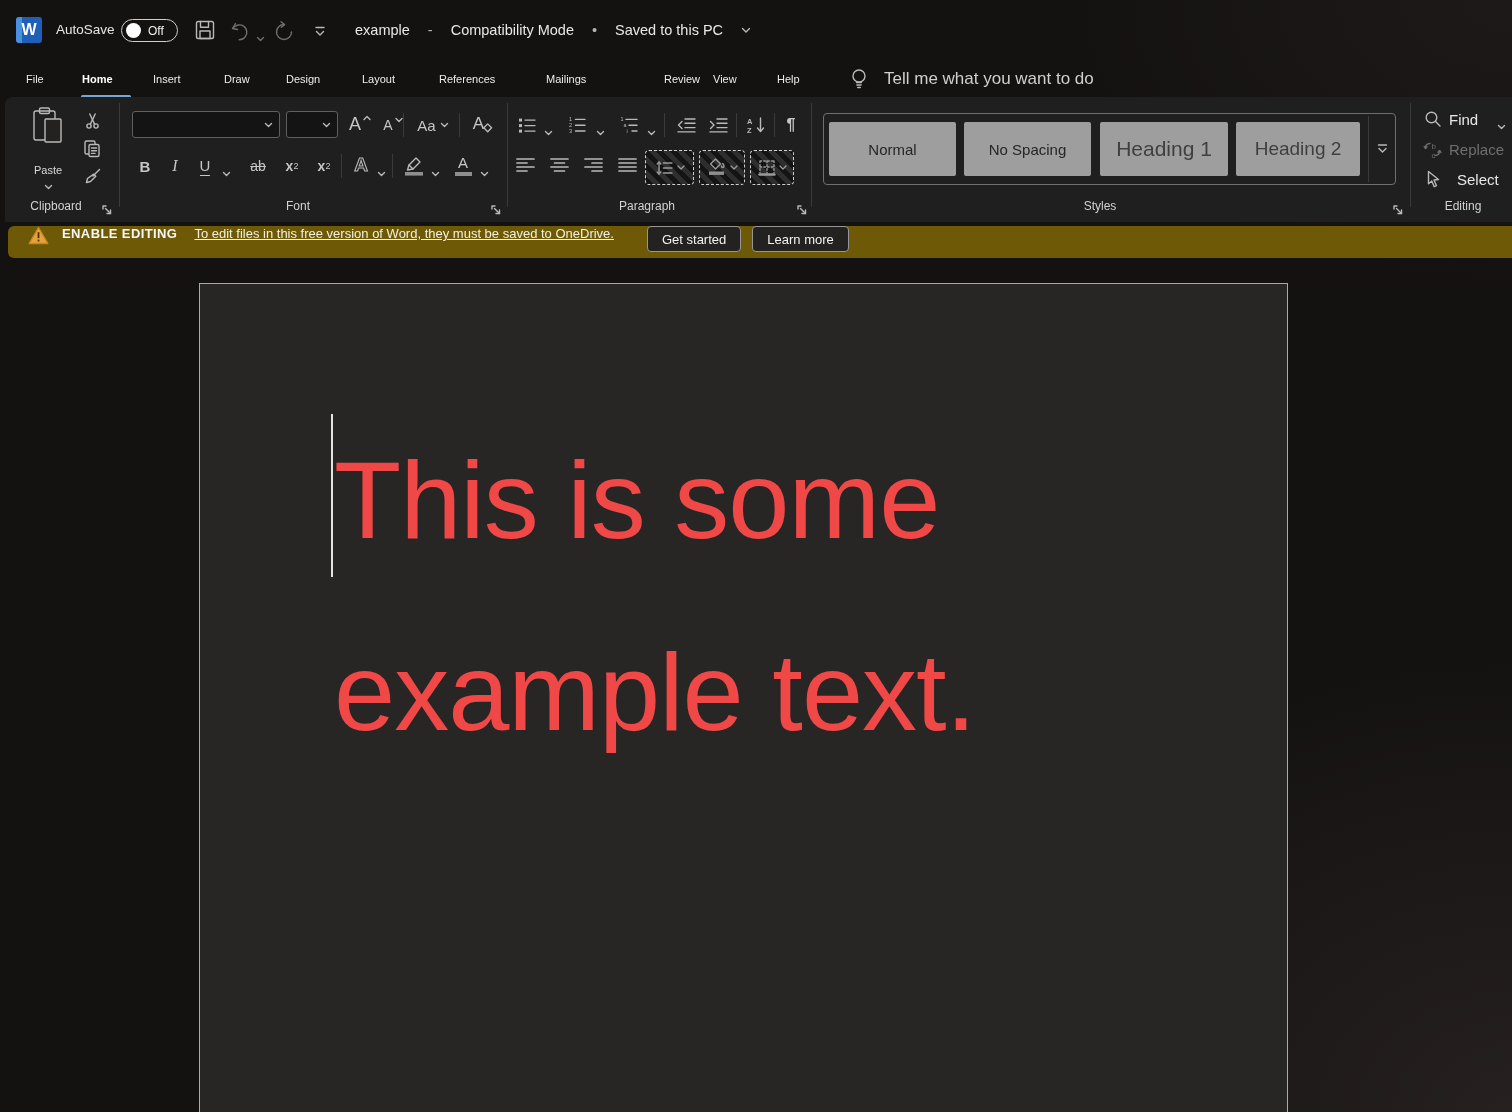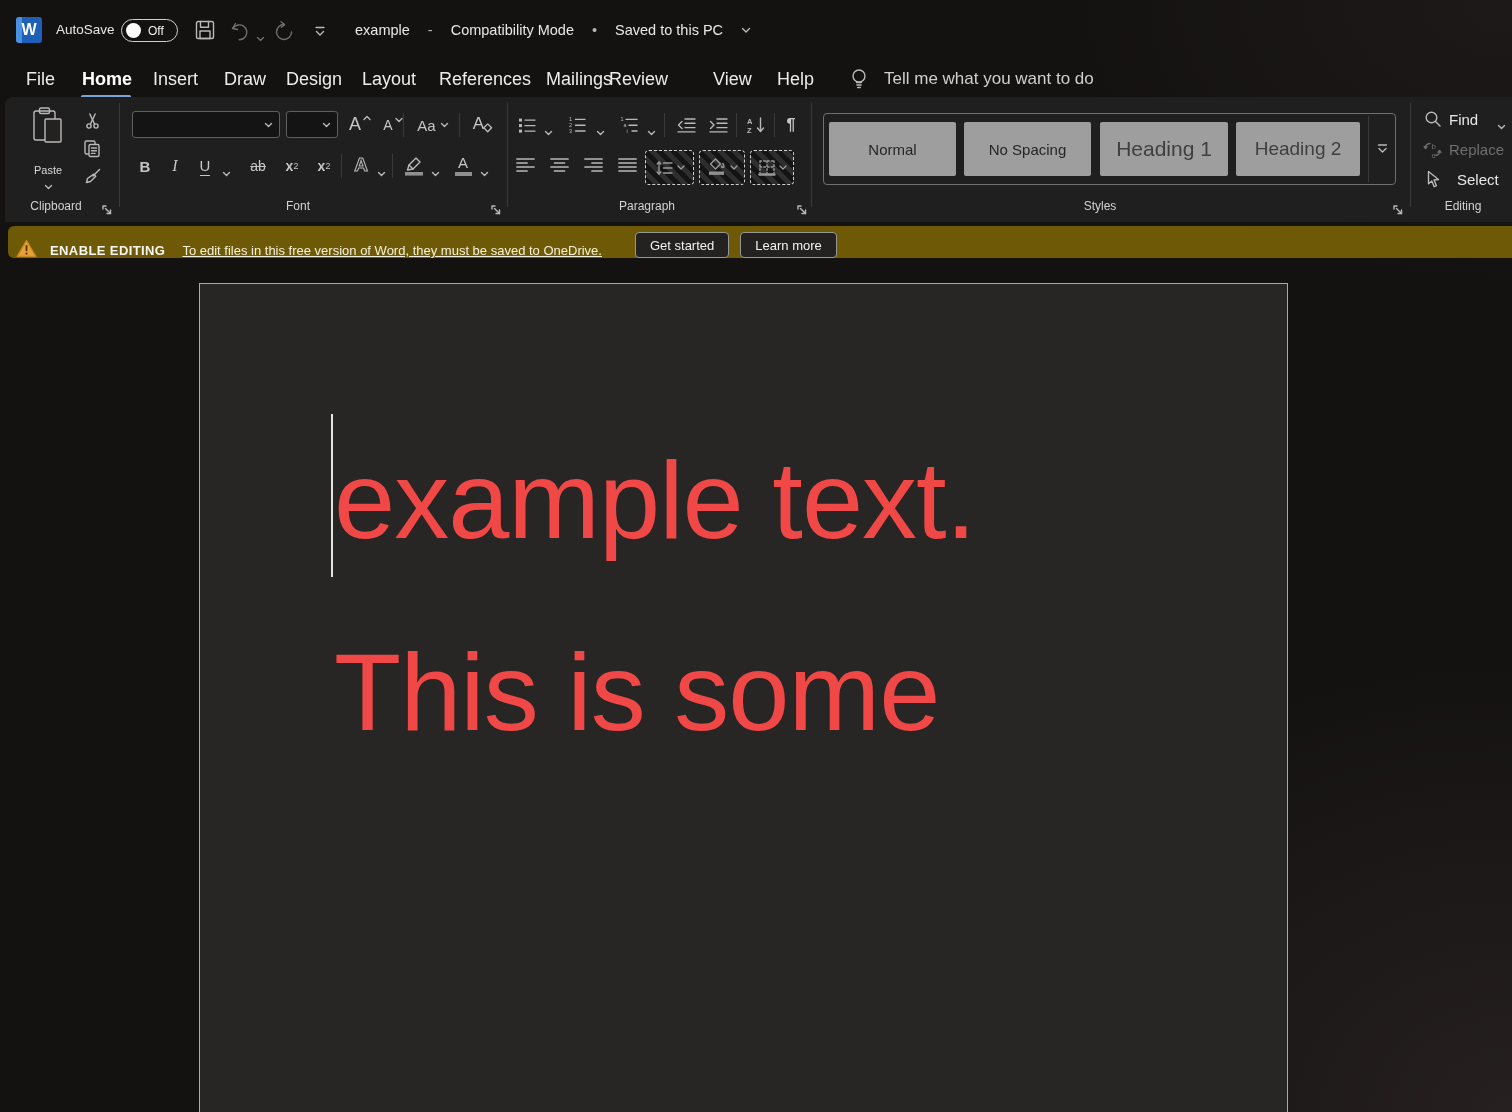--- a/index.html
+++ b/index.html
@@ -24,38 +24,38 @@
     background:linear-gradient(90deg,#4a90e0 0 6px,#1e5fb8 6px);
     color:#fff;font-weight:bold;font-size:16px;display:flex;align-items:center;justify-content:center}
   #autosave-label{left:56px;top:0;height:60px;line-height:60px;font-size:13.5px;color:#e6e6e6}
   #autosave-toggle{left:121px;top:19px;width:57px;height:23px;border:1px solid #cfcfcf;border-radius:12px;
     display:flex;align-items:center;background:#141211}
   #autosave-knob{width:15px;height:15px;border-radius:50%;background:#fff;margin-left:4px}
   #autosave-state{margin-left:7px;font-size:12px;color:#f0f0f0}
   .titletext{font-size:14.5px;color:#e8e8e8}
   .titledim{font-size:14.5px;color:#b3b3b3}
   
-  .tab{top:63px;height:32px;line-height:32px;font-size:18px;color:#ececec}
+  .tab{top:63px;height:32px;line-height:32px;font-size:11px;color:#ececec}
   .tab.active{font-weight:600;color:#fff}
   #home-underline{left:81px;top:95px;width:50px;height:3px;border-radius:2px;background:#77a5d6}
   #tellme-text{left:884px;top:62px;height:34px;line-height:34px;font-size:17px;color:#cfcfcf}
   
   #ribbon-bg{left:5px;top:97px;width:1507px;height:125px;background:#201f1f;border-radius:8px 0 0 0}
   .vsep{width:1px;background:#3b3a3a}
   .glabel{top:199px;height:16px;font-size:12px;color:#d2d2d2;text-align:center}
   .glyphbtn{color:#c6c6c6;font-size:15px}
   .combo{background:#151414;border:1px solid #5f5f5f;border-radius:3px;display:flex;align-items:center;justify-content:flex-end;padding-right:6px}
   .hatched{border:1px dashed #d0d0d0;border-radius:4px;
     background:repeating-linear-gradient(45deg,#141414 0 5px,#2e2e2e 5px 10px);
     display:flex;align-items:center;justify-content:center;gap:3px}
   .stylebtn{background:#9e9e9e;border-radius:2px;color:#262626;display:flex;align-items:center;justify-content:center;font-size:15px}
   .ed-label{font-size:15px;color:#e8e8e8}
   
   #banner{left:8px;top:226px;width:1504px;height:32px;background:#6e5a06;border-radius:6px 0 0 6px;
-    display:flex;align-items:flex-end;padding-left:8px}
+    display:flex;align-items:flex-start;padding-left:20px}
   #banner-title{font-size:13px;font-weight:bold;color:#f7f7f7;letter-spacing:.4px;margin-left:13px}
   #banner-link{font-size:13px;color:#f4f0dc;text-decoration:underline;margin-left:17px}
   .bannerbtn{height:26px;background:#232221;border:1px solid #979797;border-radius:4px;color:#f2f2f2;font-size:13px;padding:0 14px}
   
   #page{left:199px;top:283px;width:1089px;height:829px;background:#272625;border:1px solid #a9a9a9;border-bottom:none}
   #text-cursor{left:131px;top:130px;width:1.5px;height:163px;background:#e3e3e3}
   #docpara{left:134px;top:120px;font-size:110px;line-height:192px;color:#f04747;letter-spacing:-1px;white-space:nowrap}
 </style>
 </head>
 <body>
@@ -115,21 +115,21 @@
 
   <div>
     <span class="abs tab" style="left:26px">File</span>
     <span class="abs tab active" style="left:82px">Home</span>
     <span class="abs tab" style="left:153px">Insert</span>
     <span class="abs tab" style="left:224px">Draw</span>
     <span class="abs tab" style="left:286px">Design</span>
     <span class="abs tab" style="left:362px">Layout</span>
     <span class="abs tab" style="left:439px">References</span>
     <span class="abs tab" style="left:546px">Mailings</span>
-    <span class="abs tab" style="left:609px">Review</span>
+    <span class="abs tab" style="left:664px">Review</span>
     <span class="abs tab" style="left:713px">View</span>
     <span class="abs tab" style="left:777px">Help</span>
     <div id="home-underline" class="abs"></div>
     <div class="abs" style="left:849px;top:67px">
       <svg class="ic" width="20" height="25" viewBox="0 0 20 25">
         <circle cx="10" cy="9" r="6"></circle>
         <path d="M7.6 15.5 H12.4"></path>
           <path d="M7.9 18 H12.1"></path>
           <path d="M8.7 20.5 H11.3"></path>
       </svg>
@@ -484,18 +484,18 @@
     </svg>
     <span id="banner-title">ENABLE EDITING</span>
     <span id="banner-link">To edit files in this free version of Word, they must be saved to OneDrive.</span>
     <div class="btn bannerbtn" style="margin-left:33px">Get started</div>
     <div class="btn bannerbtn" style="margin-left:11px">Learn more</div>
   </div>
 
   <div id="page" class="abs">
     <div id="text-cursor" class="abs"></div>
     <div id="docpara" class="abs">
+      <div>This is some</div>
       <div>example text.</div>
-      <div>This is some</div>
     </div>
   </div>
 
 </div>
 
 </body></html>

